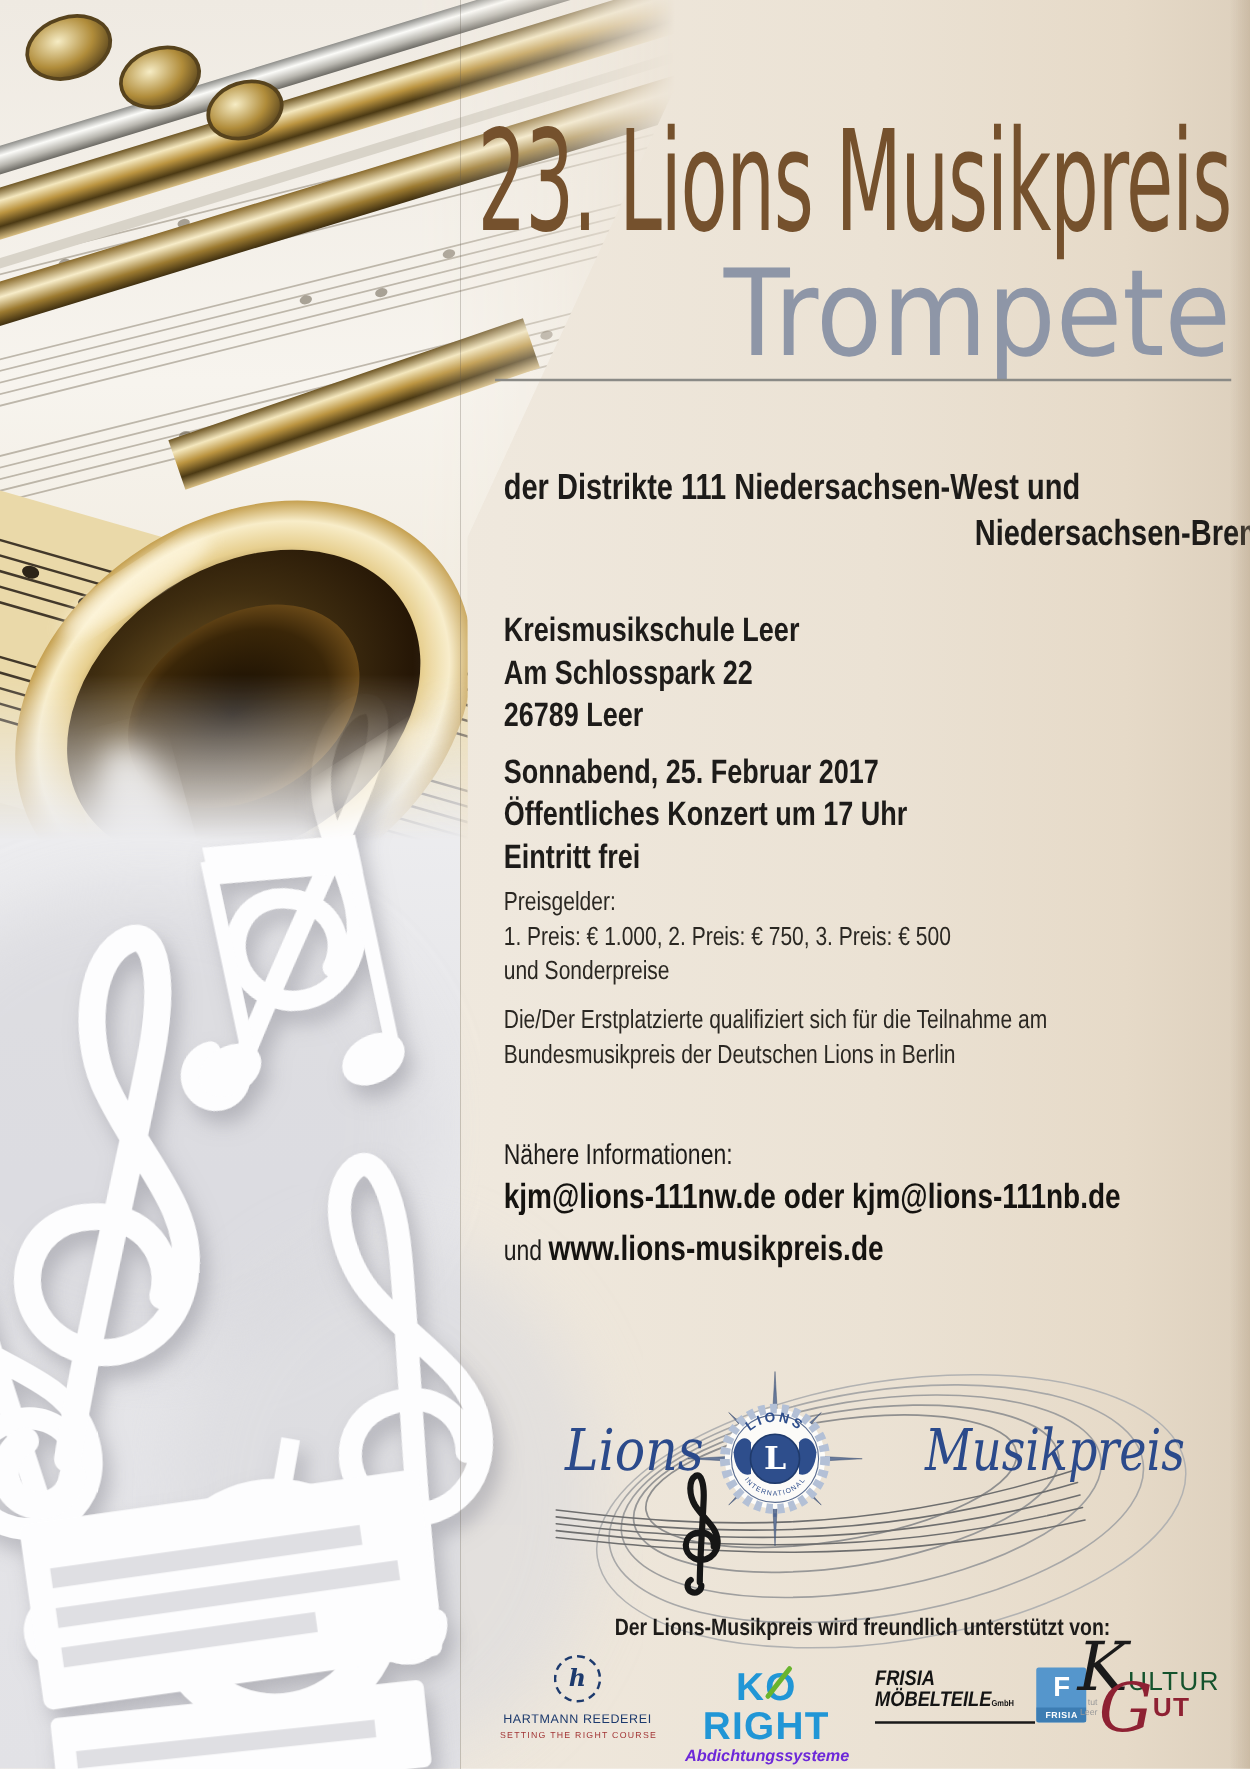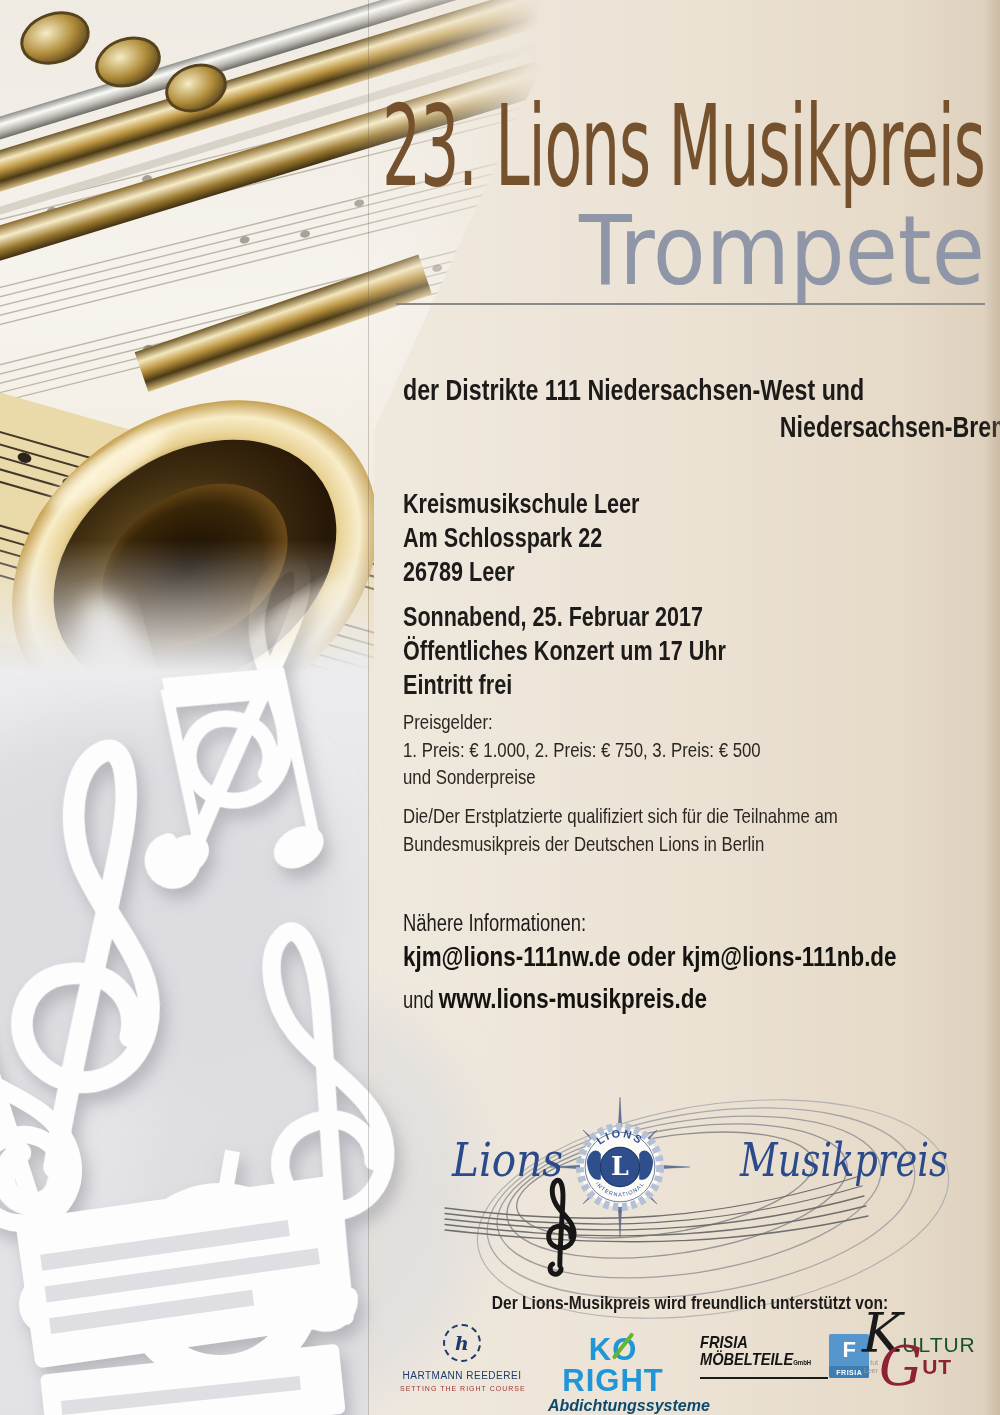--- a/index.html
+++ b/index.html
@@ -44,21 +44,21 @@
   .hartmann{left:400px;top:1324px;width:124px;}
   .ha-circle{width:34px;height:34px;margin:0 auto;border:2px dashed #1d3a6d;border-radius:50%;
              display:flex;align-items:center;justify-content:center;}
   .ha-h{font-family:"DejaVu Serif",serif;font-style:italic;font-weight:bold;font-size:19px;color:#1d3a6d;}
   .ha-name{margin-top:8px;font-size:10px;font-weight:normal;color:#1d3a6d;letter-spacing:.5px;white-space:nowrap;}
   .ha-tag{margin-top:4px;font-size:7px;color:#a23535;letter-spacing:1px;white-space:nowrap;}
   .koester{left:548px;top:1334px;width:130px;}
   .ko-word{font-size:31px;font-weight:800;color:#2196d6;letter-spacing:1px;line-height:1;}
   .ko-o{position:relative;display:inline-block;}
   .ko-slash{position:absolute;left:9px;top:-4px;width:4px;height:32px;background:#69b42e;transform:rotate(38deg);border-radius:2px;}
-  .ko-sub{font-size:16px;font-style:italic;font-weight:600;color:#0c4a6e;margin-top:1px;}
+  .ko-sub{font-size:13px;font-style:italic;font-weight:600;color:#6d28d9;margin-top:1px;}
   .frisia{left:700px;top:1334px;display:flex;align-items:flex-start;gap:0;}
   .fr-text{font-style:italic;font-weight:900;color:#141414;line-height:1.02;font-size:17px;
            transform:scaleX(.86);transform-origin:0 0;white-space:nowrap;}
   .fr-gmbh{font-size:7px;font-style:normal;}
   .fr-rule{height:2px;background:#1a1a1a;margin-top:8px;width:128px;}
   .fr-box{width:40px;height:44px;background:#5596cc;display:flex;flex-direction:column;border-radius:2px;overflow:hidden;}
   .fr-box-f{flex:1;color:#fff;font-weight:900;font-size:22px;display:flex;align-items:center;justify-content:center;}
   .fr-box-t{height:12px;background:#3d7db3;color:#fff;font-size:7px;font-weight:bold;display:flex;align-items:center;justify-content:center;letter-spacing:.5px;}
   .kultur{left:862px;top:1310px;width:125px;white-space:nowrap;}
   .ku-script{font-family:"DejaVu Serif",serif;font-style:italic;font-size:54px;line-height:.9;}

